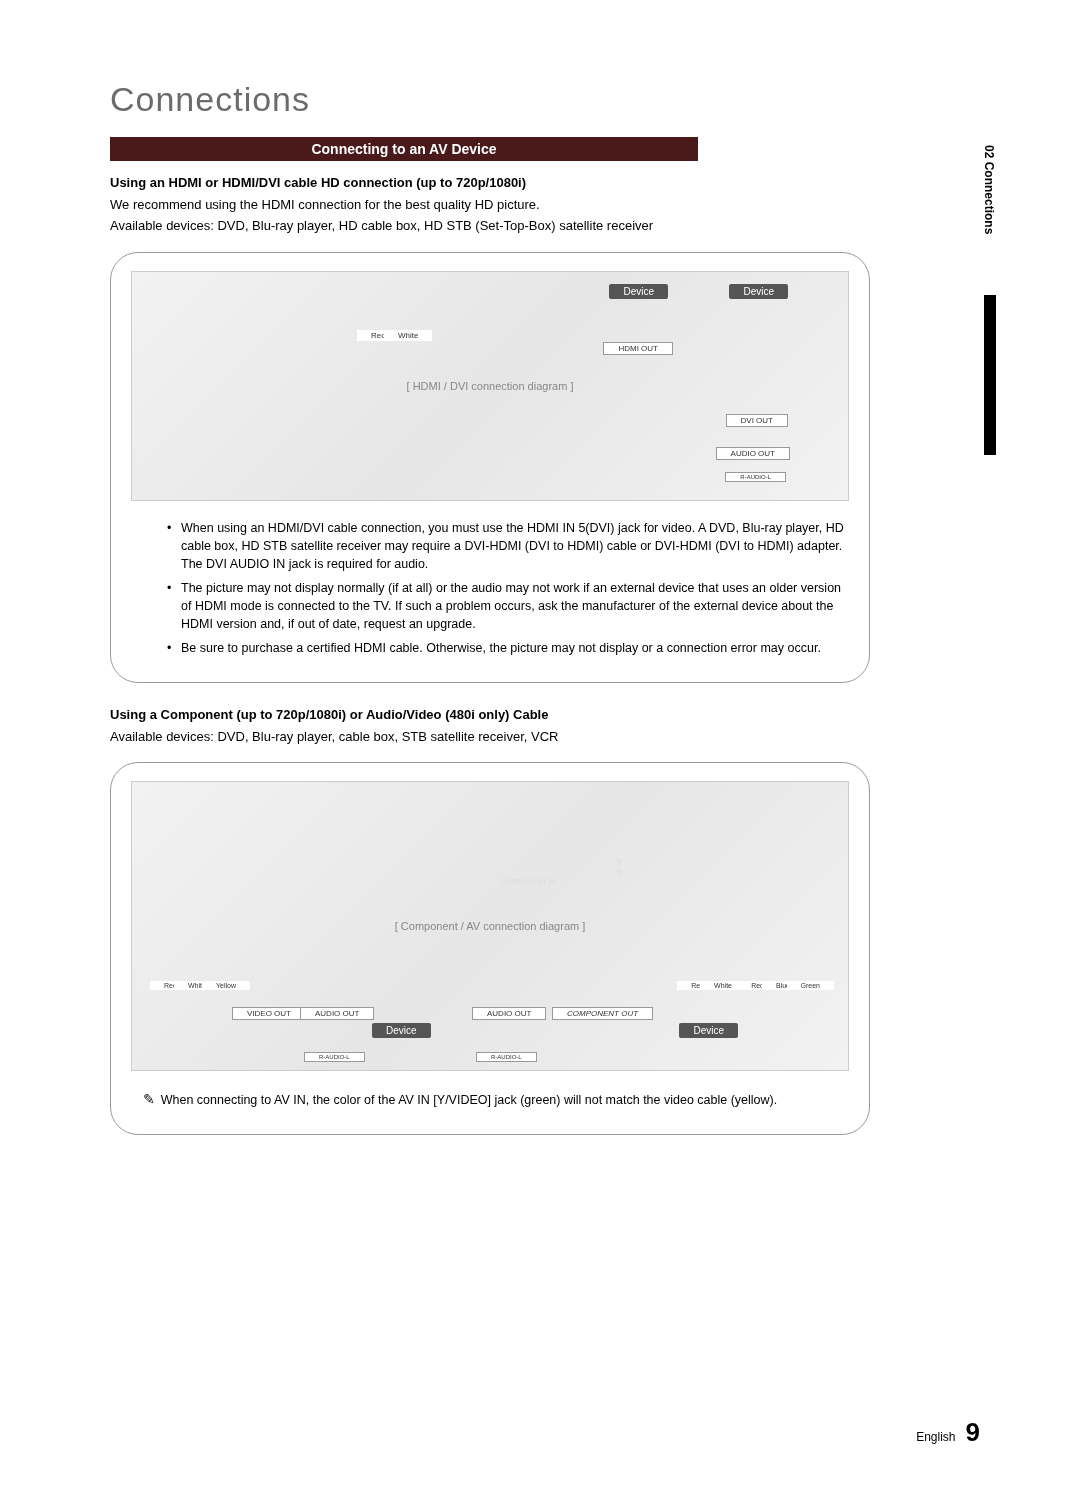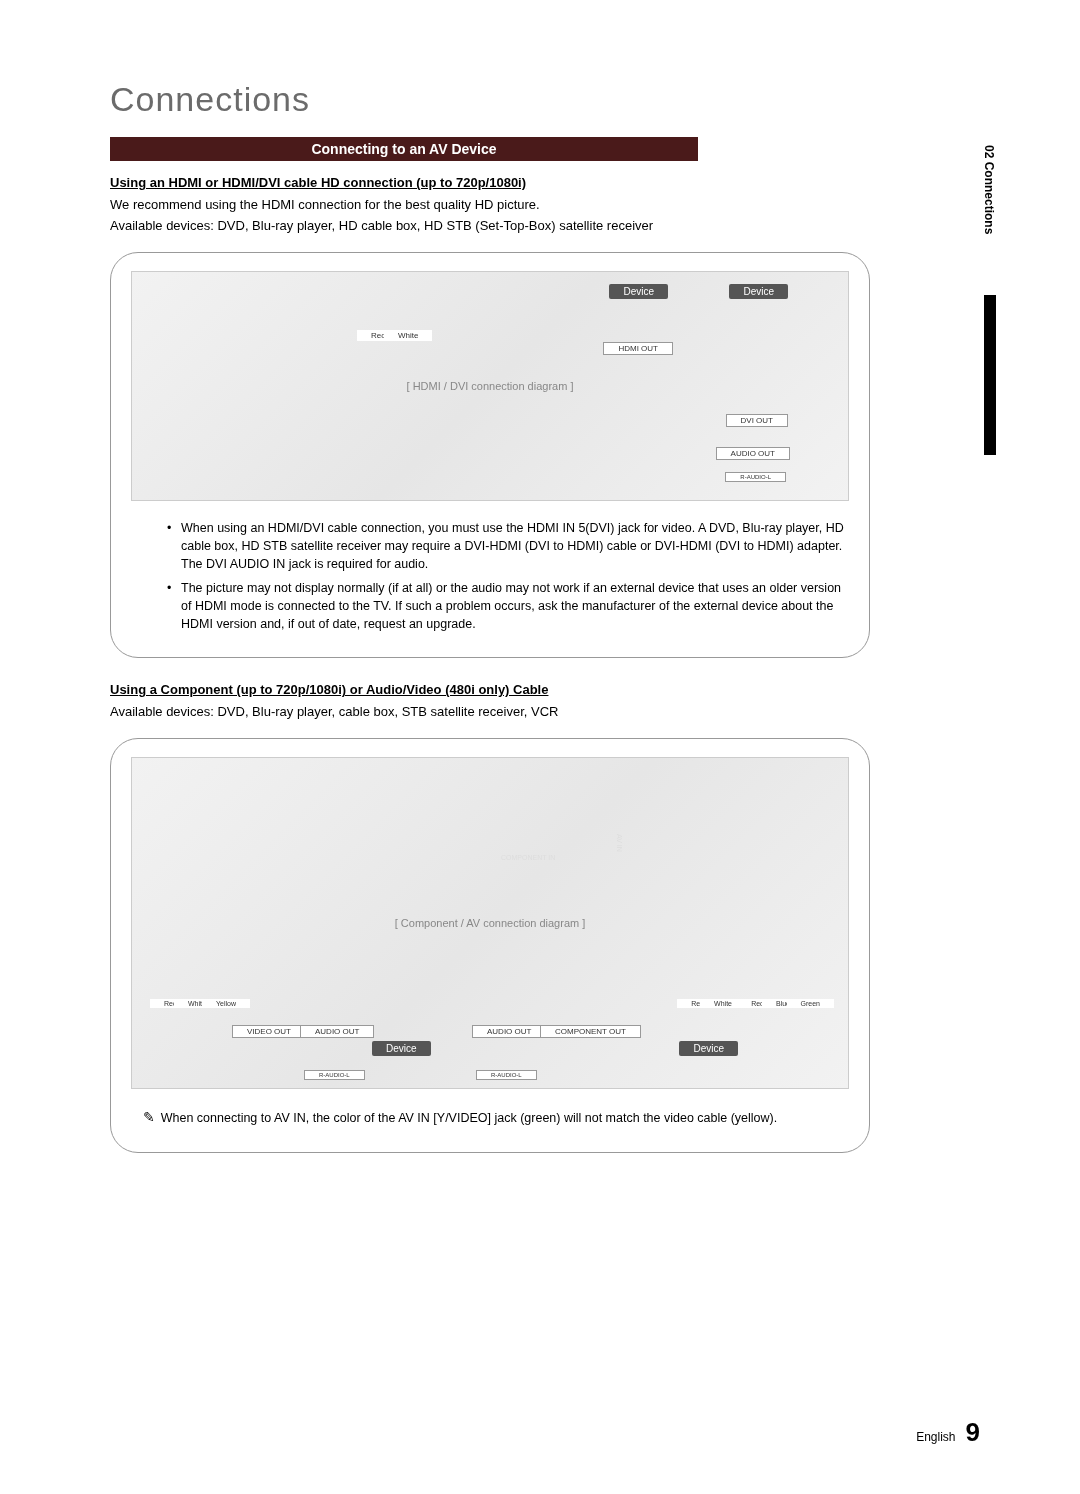--- a/index.html
+++ b/index.html
@@ -28,21 +28,20 @@
     color: #fff;
     text-align: center;
     font-weight: bold;
     font-size: 14px;
     padding: 4px 0;
     margin-bottom: 14px;
     width: 588px;
   }
   .subheading {
     font-weight: bold;
-    text-decoration: underline;
     font-size: 13px;
     margin-bottom: 6px;
   }
   .body-text {
     font-size: 13px;
     line-height: 1.45;
     margin-bottom: 2px;
   }
   .diagram-box {
     border: 1.5px solid #999;
@@ -57,21 +56,21 @@
     background: linear-gradient(135deg, #f2f2f2 0%, #e6e6e6 50%, #f2f2f2 100%);
     border: 1px solid #ccc;
     display: flex;
     align-items: center;
     justify-content: center;
     color: #888;
     font-size: 11px;
     position: relative;
     margin-bottom: 18px;
   }
-  .diagram-placeholder.large { height: 332px; text-align: right; }
+  .diagram-placeholder.large { height: 290px; text-align: right; }
   .device-label {
     position: absolute;
     background: #555;
     color: #fff;
     font-size: 10px;
     padding: 2px 14px;
     border-radius: 2px;
   }
   .note-heading {
     font-weight: bold;
@@ -179,35 +178,36 @@
       <div class="dia-inner" style="top:142px; right:60px;">DVI OUT</div>
       <div class="dia-inner" style="top:175px; right:58px;">AUDIO OUT</div>
       <div class="dia-inner" style="top:200px; right:62px; font-size:6px;">R-AUDIO-L</div>
       <div class="dia-inner" style="top:58px; left:225px; border:none;">Red</div>
       <div class="dia-inner" style="top:58px; left:252px; border:none;">White</div>
     </div>
 
     <ul class="bullets">
       <li>When using an HDMI/DVI cable connection, you must use the HDMI IN 5(DVI) jack for video. A DVD, Blu-ray player, HD cable box, HD STB satellite receiver may require a DVI-HDMI (DVI to HDMI) cable or DVI-HDMI (DVI to HDMI) adapter. The DVI AUDIO IN jack is required for audio.</li>
       <li>The picture may not display normally (if at all) or the audio may not work if an external device that uses an older version of HDMI mode is connected to the TV. If such a problem occurs, ask the manufacturer of the external device about the HDMI version and, if out of date, request an upgrade.</li>
+      <li>Be sure to purchase a certified HDMI cable. Otherwise, the picture may not display or a connection error may occur.</li>
     </ul>
   </div>
 
   <div class="subheading">Using a Component (up to 720p/1080i) or Audio/Video (480i only) Cable</div>
   <div class="body-text">Available devices: DVD, Blu-ray player, cable box, STB satellite receiver, VCR</div>
 
   <div class="diagram-box">
     <div class="diagram-placeholder large">
       <span>[ Component / AV connection diagram ]</span>
       <div class="device-label" style="bottom:32px; left:240px;">Device</div>
       <div class="device-label" style="bottom:32px; right:110px;">Device</div>
       <div class="dia-inner" style="bottom:50px; left:100px;">VIDEO OUT</div>
       <div class="dia-inner" style="bottom:50px; left:168px;">AUDIO OUT</div>
       <div class="dia-inner" style="bottom:50px; left:340px;">AUDIO OUT</div>
-      <div class="dia-inner" style="bottom:50px; left:408px;">COMPONENT OUT</div>
+      <div class="dia-inner" style="bottom:50px; left:420px;font-style:italic;">COMPONENT OUT</div>
       <div class="dia-inner" style="bottom:8px; left:172px; font-size:6px;">R-AUDIO-L</div>
       <div class="dia-inner" style="bottom:8px; left:344px; font-size:6px;">R-AUDIO-L</div>
       <div class="dia-inner" style="top:95px; left:355px; border:none; background:transparent; color:#ddd; font-size:7px;">COMPONENT IN</div>
       <div class="dia-inner" style="top:75px; left:470px; border:none; background:transparent; color:#ddd; font-size:7px; writing-mode:vertical-rl;">AV IN</div>
       <div class="dia-inner" style="bottom:80px; left:18px; border:none; font-size:7px;">Red</div>
       <div class="dia-inner" style="bottom:80px; left:42px; border:none; font-size:7px;">White</div>
       <div class="dia-inner" style="bottom:80px; left:70px; border:none; font-size:7px;">Yellow</div>
       <div class="dia-inner" style="bottom:80px; right:130px; border:none; font-size:7px;">Red</div>
       <div class="dia-inner" style="bottom:80px; right:102px; border:none; font-size:7px;">White</div>
       <div class="dia-inner" style="bottom:80px; right:70px; border:none; font-size:7px;">Red</div>

